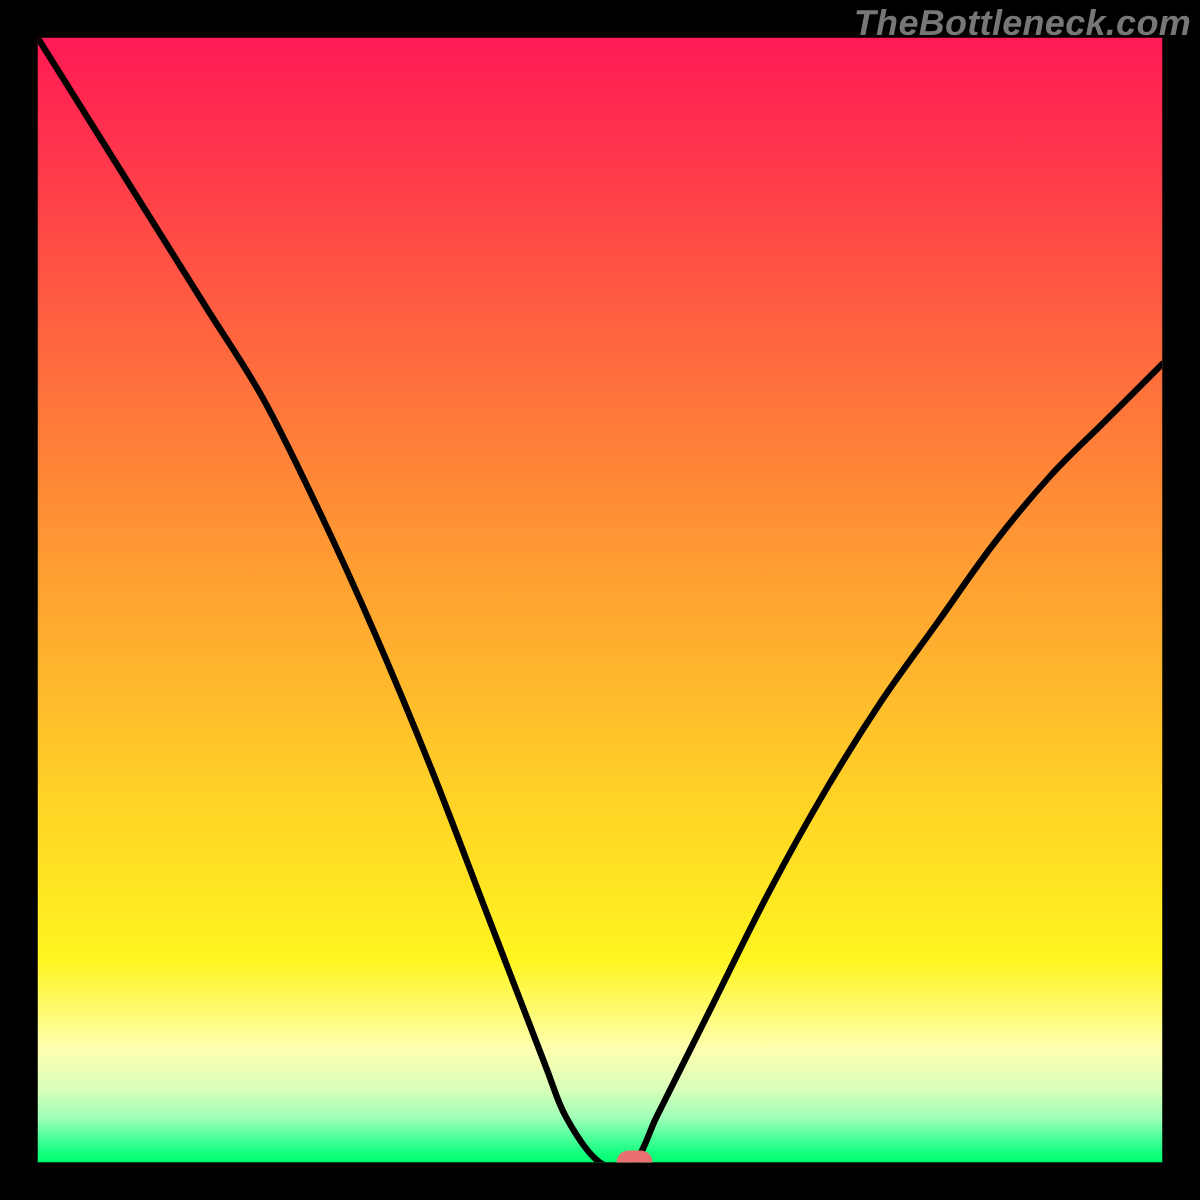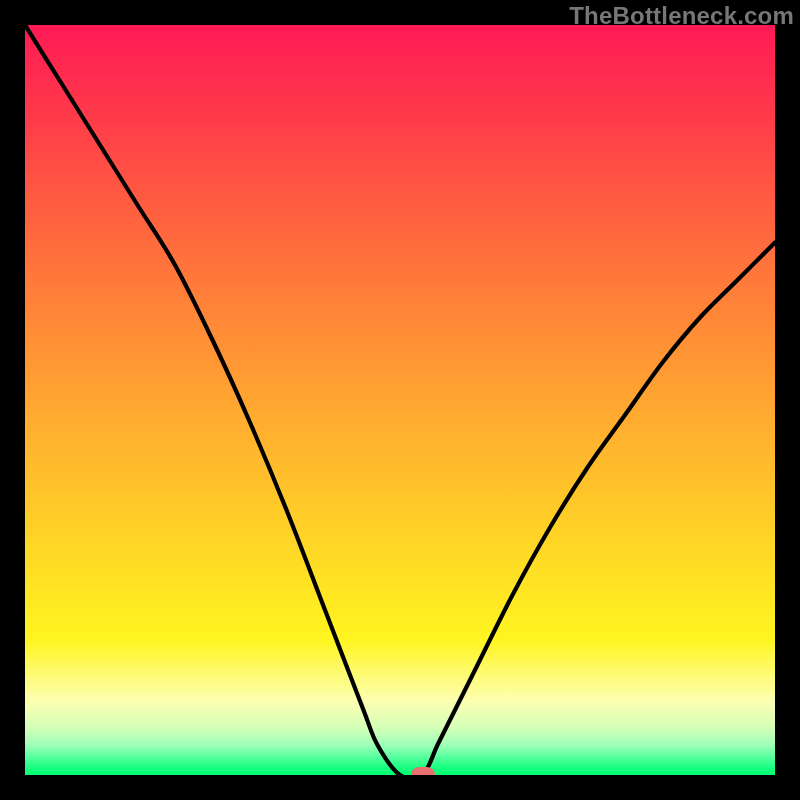--- a/index.html
+++ b/index.html
@@ -8,20 +8,21 @@
     width: 800px;
     height: 800px;
     background: #000;
     overflow: hidden;
   }
   .chart-wrap {
     position: relative;
     width: 800px;
     height: 800px;
     background: #000;
+    font-style: italic;
   }
   .plot-area {
     position: absolute;
     left: 25px;
     top: 25px;
     width: 750px;
     height: 750px;
     overflow: hidden;
   }
   

